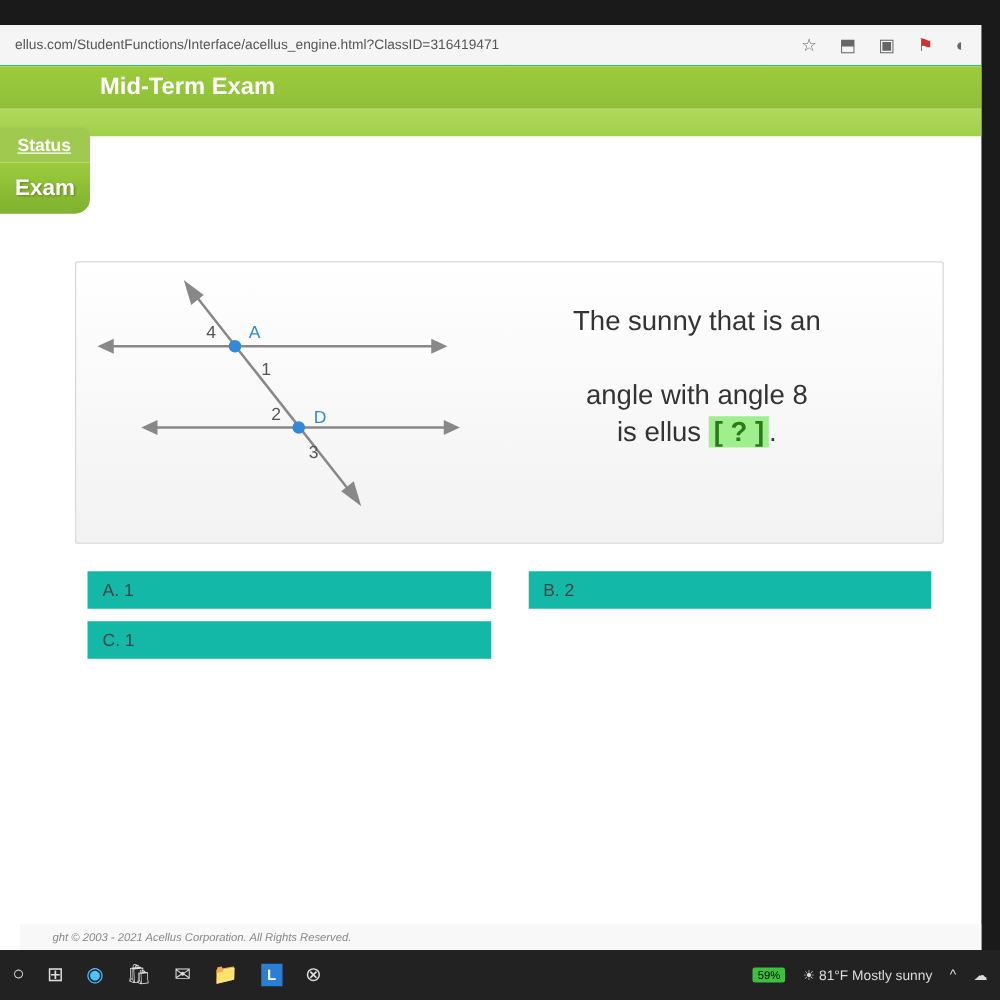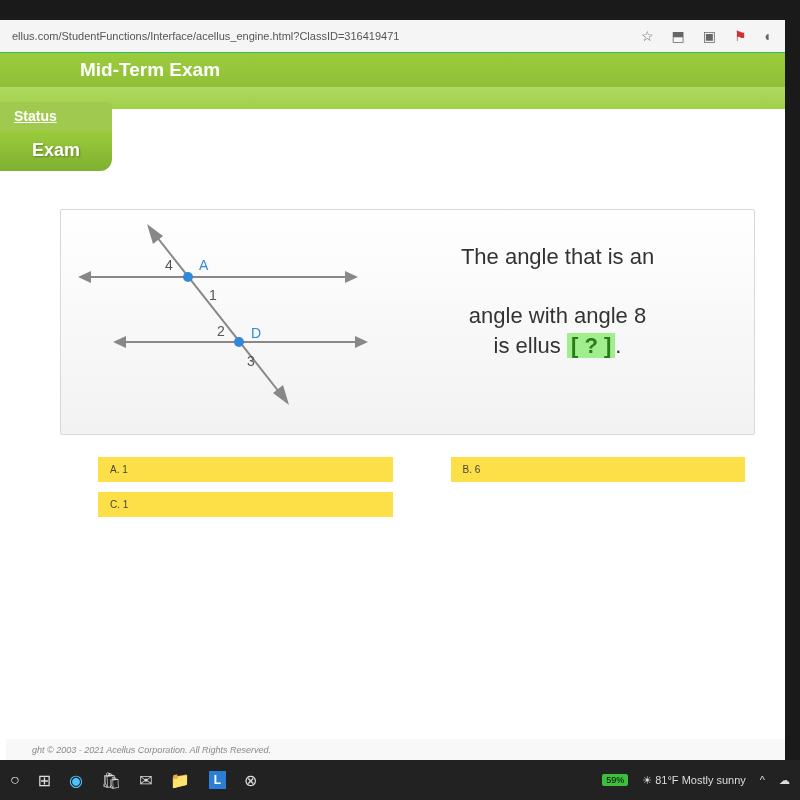--- a/index.html
+++ b/index.html
@@ -72,21 +72,21 @@
       padding: 6px 14px;
       font-size: 14px;
     }
     .tab-status {
       text-decoration: underline;
       border-radius: 0 6px 0 0;
       background: #a0ca4f;
     }
     .tab-exam {
       font-size: 18px;
-      padding: 10px 32px;
+      padding: 10px 12px;
       border-radius: 0 0 12px 0;
       text-shadow: 1px 1px 2px rgba(0,0,0,0.3);
       background: linear-gradient(#9ccc3c, #7fb030);
     }
     .question-area {
       padding: 100px 30px 20px 60px;
     }
     .question-box {
       border: 1px solid #d8d8d8;
       background: linear-gradient(#ffffff, #f2f2f2);
@@ -113,31 +113,30 @@
       color: #2a7a1a;
       font-weight: bold;
     }
     .answers {
       display: grid;
       grid-template-columns: 1fr 1fr;
       gap: 10px 30px;
       padding: 22px 10px;
     }
     .answer {
-      background: #fde047;
+      background: #14b8a6;
       padding: 7px 12px;
-      font-size: 10px;
+      font-size: 14px;
       color: #444;
       cursor: pointer;
-      margin-left: 28px;
     }
     .footer {
       position: absolute;
       bottom: 0;
-      left: 6px;
+      left: 16px;
       right: 0;
       background: #f8f8f8;
       font-size: 9px;
       font-style: italic;
       color: #888;
       padding: 6px 26px;
     }
     .taskbar {
       position: absolute;
       bottom: 0;
@@ -215,30 +214,30 @@
 
               <text class="ptlabel" x="126" y="48">A</text>
               <text class="ptlabel" x="178" y="116">D</text>
               <text x="92" y="48">4</text>
               <text x="136" y="78">1</text>
               <text x="144" y="114">2</text>
               <text x="174" y="144">3</text>
             </svg>
           </div>
           <div class="question-text">
-            <span>The angle that is an</span><br>
+            <span>The sunny that is an</span><br>
             <br>
             <span>angle with angle 8</span><br>
             <span>is ellus </span><span class="blank">[ ? ]</span><span>.</span>
           </div>
         </div>
 
         <div class="answers">
           <div class="answer">A.  1</div>
-          <div class="answer">B.  6</div>
+          <div class="answer">B.  2</div>
           <div class="answer">C.  1</div>
         </div>
       </div>
 
       <div class="footer">ght © 2003 - 2021 Acellus Corporation.  All Rights Reserved.</div>
     </div>
   </div>
 </div>
 
 <div class="taskbar">

